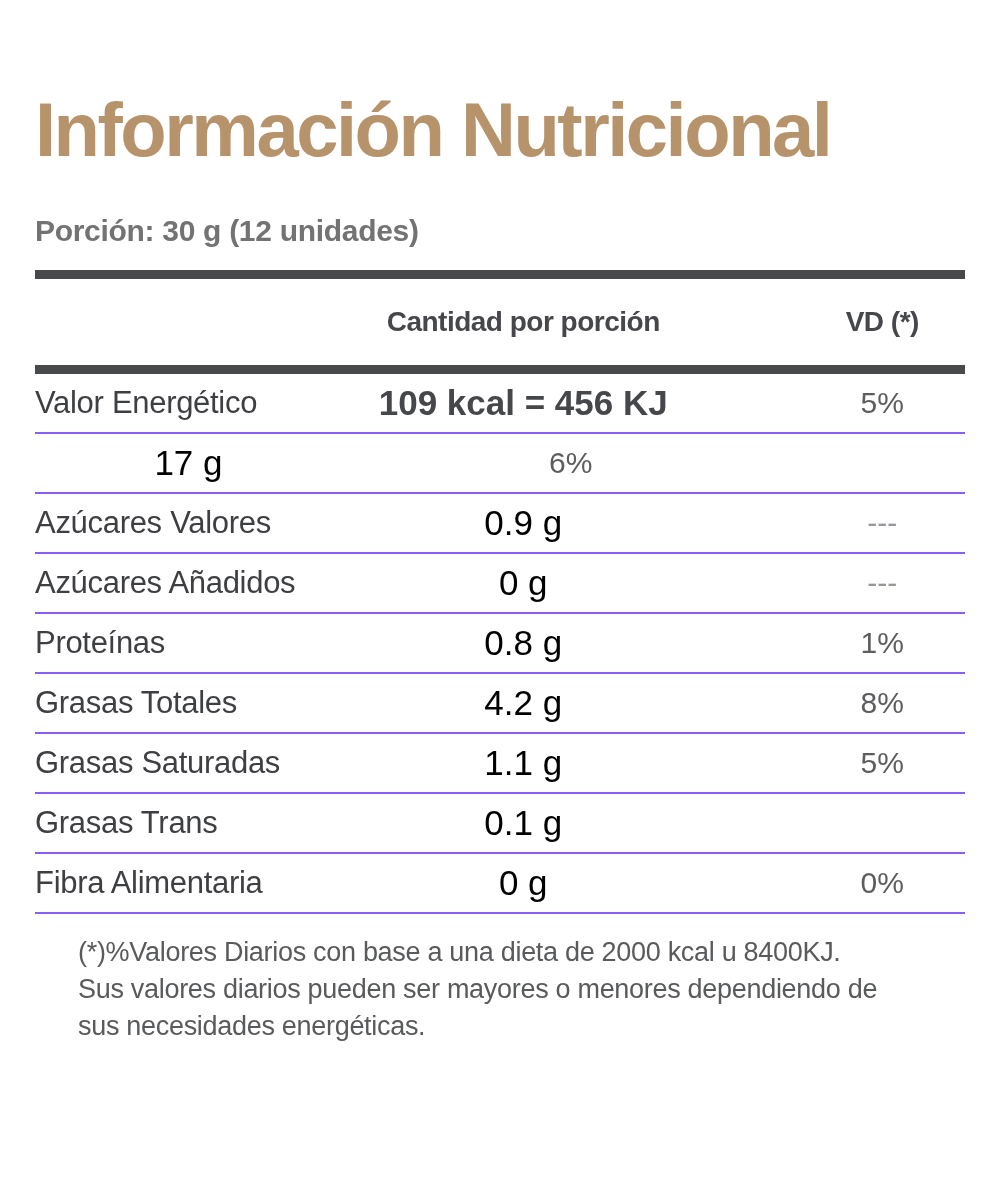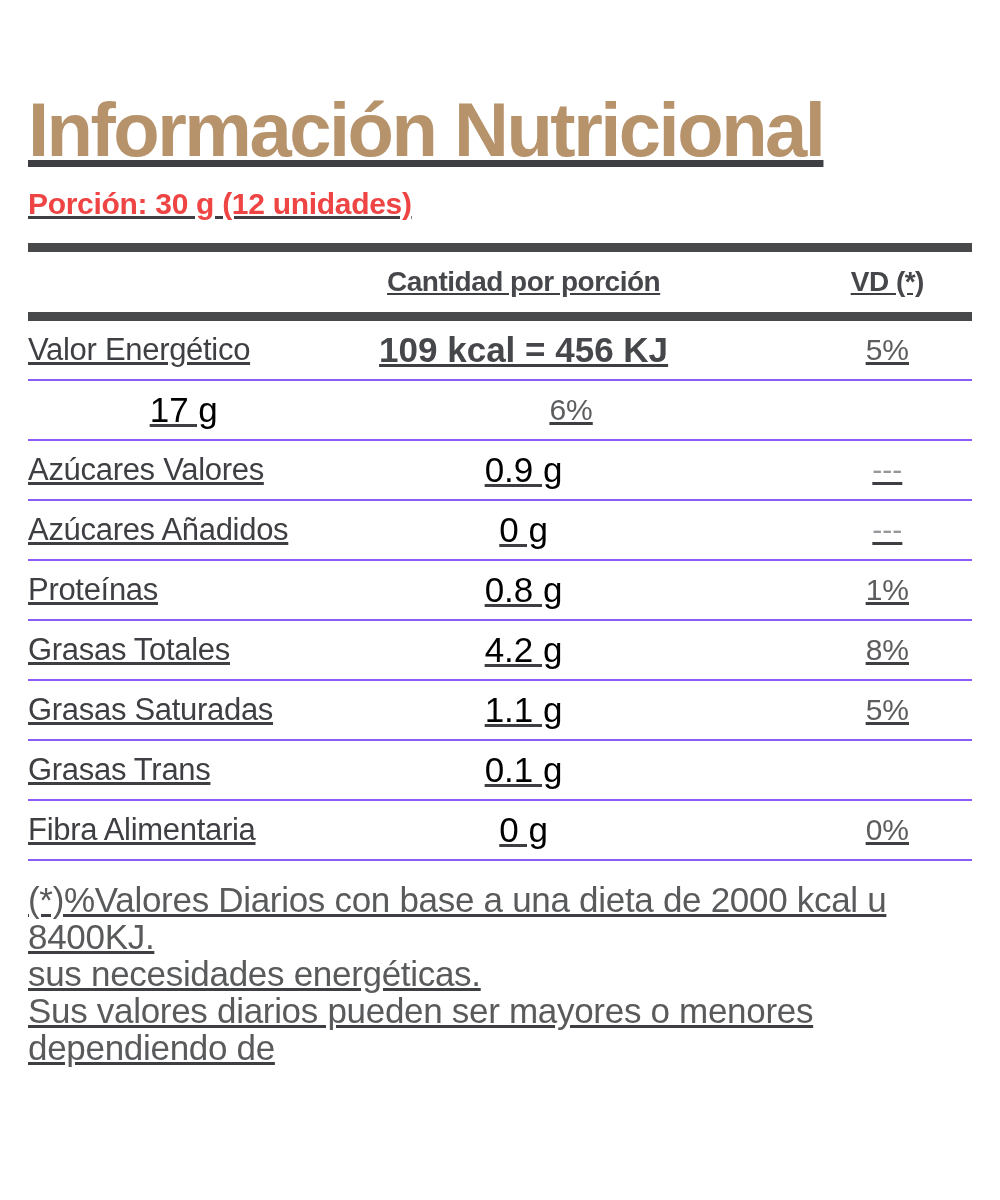--- a/index.html
+++ b/index.html
@@ -3,50 +3,50 @@
 <meta charset="utf-8">
 <style>
   html, body { margin: 0; padding: 0; }
   body {
     width: 1000px; height: 1200px;
     background: #ffffff;
     font-family: "Liberation Sans", sans-serif;
     color: #3e3f42;
     overflow: hidden;
   }
-  .sheet { padding: 0 28px; text-decoration: underline; }
+  .sheet { padding: 0 35px; }
 
   .title {
     margin-top: 92px;
     font-size: 76px;
     line-height: 1;
     font-weight: 700;
     letter-spacing: -2.5px;
     color: #b7936c;
     white-space: nowrap;
   }
 
   .portion {
-    margin-top: 19px;
+    margin-top: 46px;
     font-size: 30px;
     font-weight: 700;
-    color: #ef4444;
+    color: #737373;
     letter-spacing: -0.3px;
   }
 
   .bar { height: 9px; background: #48494b; }
   .bar-top { margin-top: 22px; }
 
   .grid-row {
     display: grid;
     grid-template-columns: 33% 39% 28%;
     align-items: center;
   }
 
-  .thead { height: 60px; }
+  .thead { height: 86px; }
   .th {
     font-size: 28px;
     font-weight: 700;
     color: #46474a;
     letter-spacing: -0.5px;
   }
   .th-amount { text-align: center; }
   .th-vd { text-align: center; padding-left: 95px; }
 
   .trow {
@@ -72,24 +72,25 @@
   }
   .trow-0 .cell-amount {
     font-weight: 700;
     font-size: 35px;
     color: #46474a;
   }
   .muted { color: #96979a; }
 
   .footnote {
     margin-top: 20px;
-    font-size: 35px;
+    font-size: 27px;
     line-height: 37px;
     color: #595a5c;
     letter-spacing: -0.3px;
+    margin-left: 43px;
   }
 </style>
 </head>
 <body>
 
 <div class="sheet">
 
   <div class="title">Información Nutricional</div>
 
   <div class="portion">Porción: 30 g (12 unidades)</div>
@@ -146,17 +147,17 @@
     </div>
     <div class="grid-row trow">
       <span class="cell-label">Fibra Alimentaria</span>
       <span class="cell-amount">0 g</span>
       <span class="cell-vd">0%</span>
     </div>
   </div>
 
   <div class="footnote">
     <div>(*)%Valores Diarios con base a una dieta de 2000 kcal u 8400KJ.</div>
+    <div>Sus valores diarios pueden ser mayores o menores dependiendo de</div>
     <div>sus necesidades energéticas.</div>
-    <div>Sus valores diarios pueden ser mayores o menores dependiendo de</div>
   </div>
 
 </div>
 
 </body></html>

